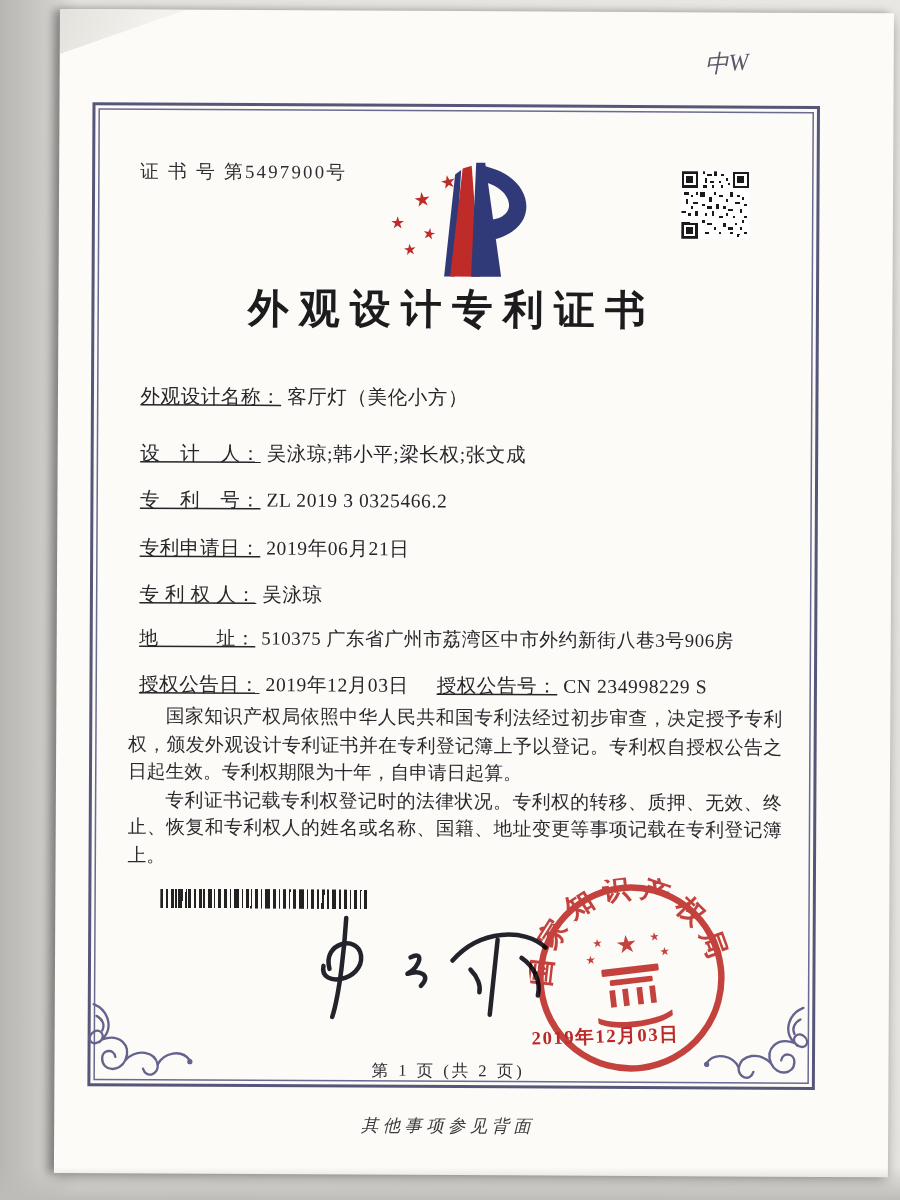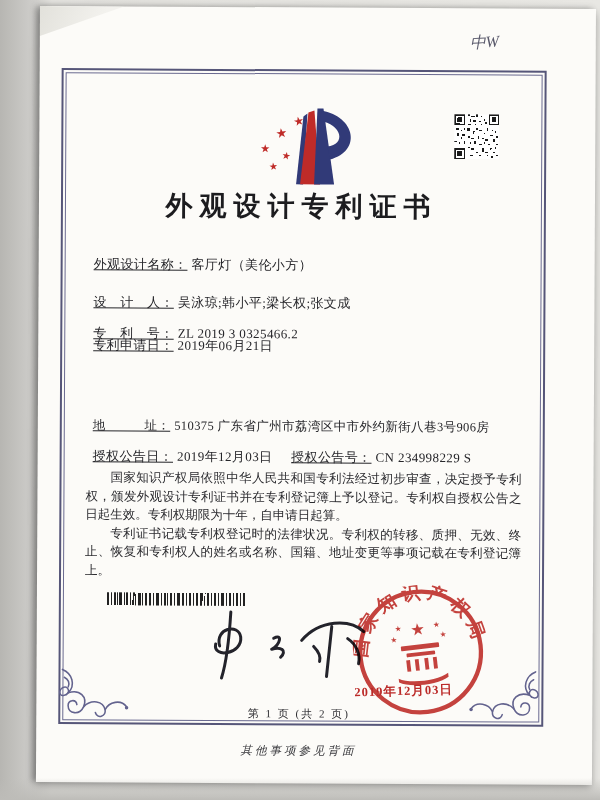--- a/index.html
+++ b/index.html
@@ -56,20 +56,21 @@
       <g fill="none" stroke="#63638e" stroke-width="1.6" stroke-linecap="round">
         <path d="M4,28 C14,32 18,44 10,52 C3,59 -2,51 4,47 C9,44 13,50 8,54"></path>
         <path d="M10,52 C22,48 30,56 26,66 C22,75 10,74 10,65 C10,59 18,58 19,64"></path>
         <path d="M26,66 C34,58 46,60 48,69 C49,76 40,79 38,72"></path>
         <path d="M48,69 C52,61 64,58 70,66"></path>
         <path d="M6,36 C10,38 12,42 10,46"></path>
       </g>
       <circle cx="70" cy="67" r="1.8" fill="#63638e"></circle>
     </svg>
 
+    <div class="cert-no">证 书 号 第5497900号</div>
 
     <svg class="logo" viewBox="0 0 125 80">
       <g fill="#bf2b28" font-family="'DejaVu Sans',sans-serif">
         <text x="40" y="20" font-size="12" transform="rotate(-12 40 20)">★</text>
         <text x="22" y="32" font-size="13" transform="rotate(-8 22 32)">★</text>
         <text x="6" y="46" font-size="11">★</text>
         <text x="27" y="52" font-size="10" transform="rotate(10 27 52)">★</text>
         <text x="15" y="64" font-size="10" transform="rotate(-6 15 64)">★</text>
       </g>
       <polygon points="49,10 53,7 49,78 42,78" fill="#313a78"></polygon>
@@ -147,21 +148,22 @@
           <rect x="21" y="26" width="1" height="1"></rect>
           <rect x="26" y="21" width="1" height="1"></rect>
       </g>
     </svg>
 
     <div class="title">外观设计专利证书</div>
 
     <div class="row" style="top:249px"><span class="lbl">外观设计名称：</span><span>客厅灯（美伦小方）</span></div>
     <div class="row" style="top:287px"><span class="lbl">设　计　人：</span><span>吴泳琼;韩小平;梁长权;张文成</span></div>
     <div class="row" style="top:318px"><span class="lbl">专　利　号：</span><span>ZL 2019 3 0325466.2</span></div>
-    <div class="row" style="top:330px"><span class="lbl">专利申请日：</span><span>2019年06月21日</span></div>
+    <div class="row" style="top:350px"><span class="lbl">专利申请日：</span><span>2019年06月21日</span></div>
+    <div class="row" style="top:381px"><span class="lbl">专 利 权 人：</span><span>吴泳琼</span></div>
     <div class="row" style="top:411px;font-size:12.5px"><span class="lbl">地　　　址：</span><span>510375 广东省广州市荔湾区中市外约新街八巷3号906房</span></div>
     <div class="row" style="top:441px">
       <span class="lbl">授权公告日：</span><span>2019年12月03日</span>
       <span class="lbl grant2">授权公告号：</span><span>CN 234998229 S</span>
     </div>
 
     <div class="body-text">
       <p>国家知识产权局依照中华人民共和国专利法经过初步审查，决定授予专利权，颁发外观设计专利证书并在专利登记簿上予以登记。专利权自授权公告之日起生效。专利权期限为十年，自申请日起算。</p>
       <p>专利证书记载专利权登记时的法律状况。专利权的转移、质押、无效、终止、恢复和专利权人的姓名或名称、国籍、地址变更等事项记载在专利登记簿上。</p>
     </div>

